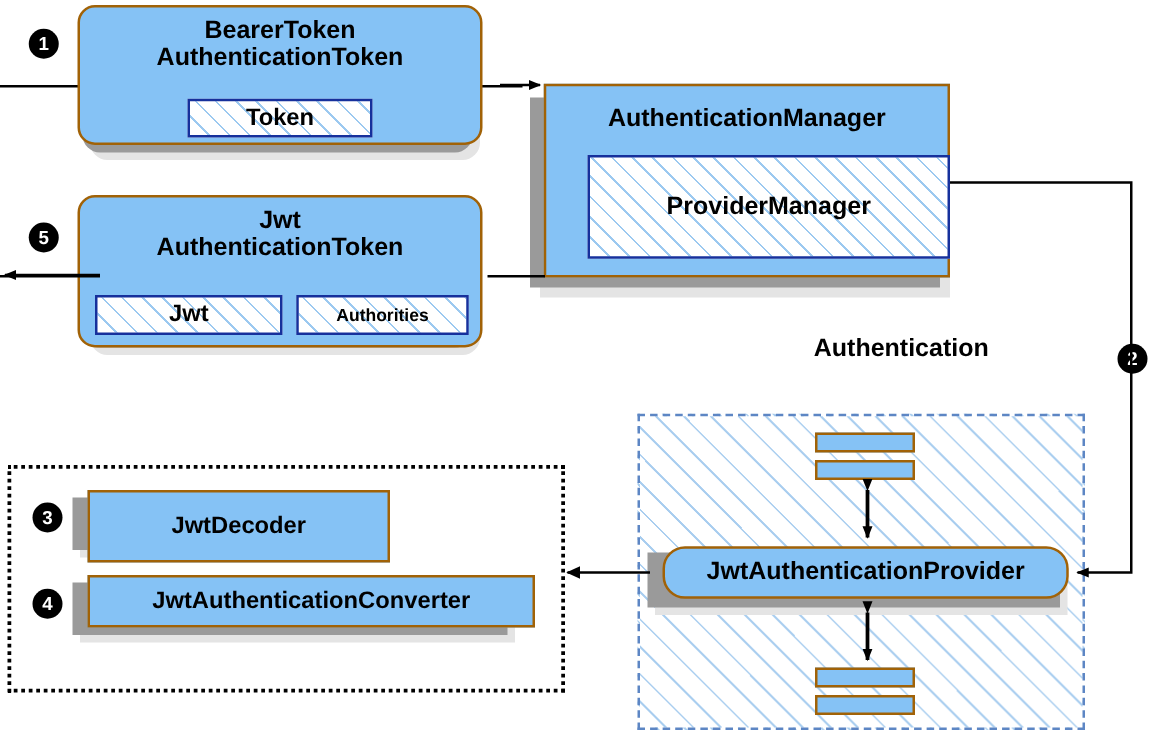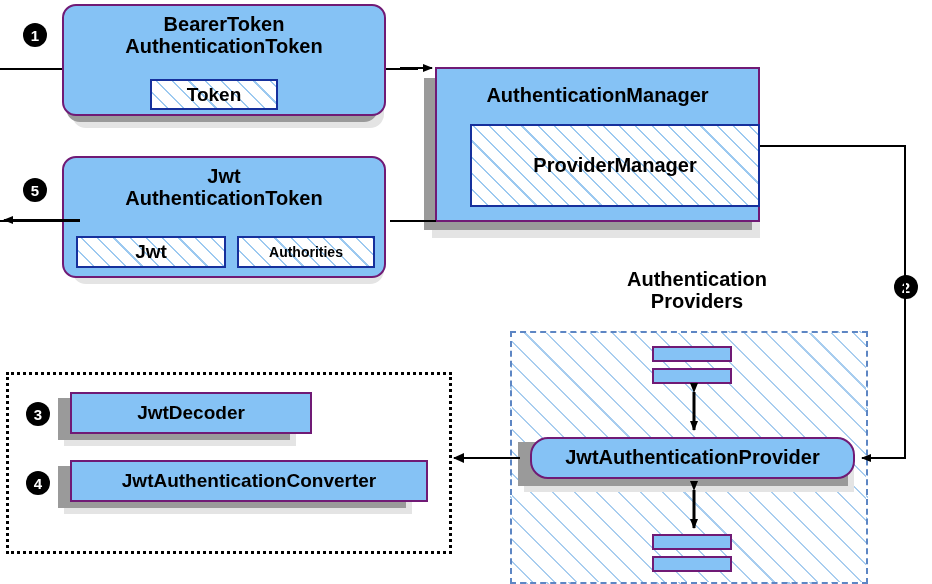--- a/index.html
+++ b/index.html
@@ -7,21 +7,21 @@
   #stage{position:relative;width:932px;height:584px;background:#ffffff;overflow:hidden;}
 
   
   .sh-dark{position:absolute;background:#9a9a9a;}
   .sh-light{position:absolute;background:#e4e4e4;}
 
   
   .bluebox{
     position:absolute;
     background:#85c2f5;
-    border:2px solid #701a75;
+    border:2px solid #a16207;
     box-sizing:border-box;
     display:flex;
     align-items:center;
     justify-content:center;
     color:#000;
     font-weight:bold;
     text-align:right;
     line-height:1.08;
   }
   .bluebox.round{border-radius:14px;}
@@ -85,21 +85,21 @@
 <div id="stage">
 
   <div class="hline" style="left:0px;top:68px;width:418px;"></div>
 
   <div class="sh-light" style="left:72px;top:22px;width:312px;height:106px;border-radius:14px;"></div>
   <div class="sh-dark" style="left:66px;top:16px;width:312px;height:106px;border-radius:14px;"></div>
   <div class="bluebox round" style="left:62px;top:4px;width:324px;height:112px;flex-direction:column;justify-content:flex-start;padding-top:8px;font-size:20px;">
     <div>BearerToken</div>
     <div>AuthenticationToken</div>
   </div>
-  <div class="hatchbox" style="left:150px;top:79px;width:128px;height:31px;font-size:19px;">
+  <div class="hatchbox" style="left:150px;top:79px;width:148px;height:31px;font-size:19px;">
     <span>Token</span>
   </div>
   <div class="badge" style="left:23px;top:23px;">
     <span>1</span>
   </div>
 
   <div class="sh-light" style="left:72px;top:172px;width:312px;height:112px;border-radius:14px;"></div>
   <div class="sh-dark" style="left:66px;top:166px;width:312px;height:112px;border-radius:14px;"></div>
   <div class="bluebox round" style="left:62px;top:156px;width:324px;height:122px;flex-direction:column;justify-content:flex-start;padding-top:8px;font-size:20px;">
     <div>Jwt</div>
@@ -120,44 +120,43 @@
   <div class="bluebox" style="left:435px;top:67px;width:325px;height:155px;flex-direction:column;justify-content:flex-start;padding-top:16px;font-size:20px;">
     <div>AuthenticationManager</div>
   </div>
   <div class="hatchbox" style="left:470px;top:124px;width:290px;height:83px;font-size:20px;">
     <span>ProviderManager</span>
   </div>
 
   <div class="hline" style="left:390px;top:220px;width:46px;"></div>
   <div class="hline" style="left:0px;top:220px;width:80px;"></div>
 
-  <div class="plainlabel" style="left:608px;top:268px;width:178px;font-size:20px;">
+  <div class="plainlabel" style="left:632px;top:268px;width:178px;font-size:20px;">
     <div>Authentication</div>
-    <div>Providers</div>
   </div>
 
   <div class="hatchregion" style="left:510px;top:331px;width:358px;height:253px;"></div>
 
   <div class="bluebox" style="left:652px;top:346px;width:80px;height:16px;"></div>
   <div class="bluebox" style="left:652px;top:368px;width:80px;height:16px;"></div>
 
   <div class="bluebox" style="left:652px;top:534px;width:80px;height:16px;"></div>
   <div class="bluebox" style="left:652px;top:556px;width:80px;height:16px;"></div>
 
   <div class="sh-light" style="left:524px;top:448px;width:330px;height:44px;"></div>
   <div class="sh-dark" style="left:518px;top:442px;width:330px;height:44px;"></div>
   <div class="bluebox" style="left:530px;top:437px;width:325px;height:42px;font-size:20px;border-radius:18px;">
     <span>JwtAuthenticationProvider</span>
   </div>
 
   <div class="dotregion" style="left:6px;top:372px;width:446px;height:182px;"></div>
 
   <div class="sh-light" style="left:64px;top:404px;width:232px;height:42px;"></div>
   <div class="sh-dark" style="left:58px;top:398px;width:232px;height:42px;"></div>
-  <div class="bluebox" style="left:70px;top:392px;width:242px;height:42px;font-size:19px;">
+  <div class="bluebox" style="left:70px;top:392px;width:242px;height:58px;font-size:19px;">
     <span>JwtDecoder</span>
   </div>
   <div class="badge" style="left:26px;top:402px;">
     <span>3</span>
   </div>
 
   <div class="sh-light" style="left:64px;top:472px;width:348px;height:42px;"></div>
   <div class="sh-dark" style="left:58px;top:466px;width:348px;height:42px;"></div>
   <div class="bluebox" style="left:70px;top:460px;width:358px;height:42px;font-size:19px;">
     <span>JwtAuthenticationConverter</span>

